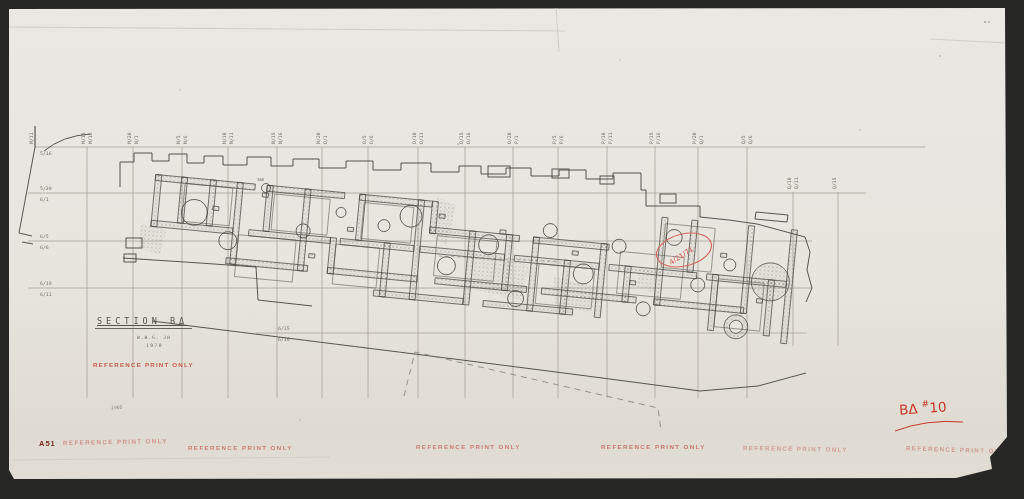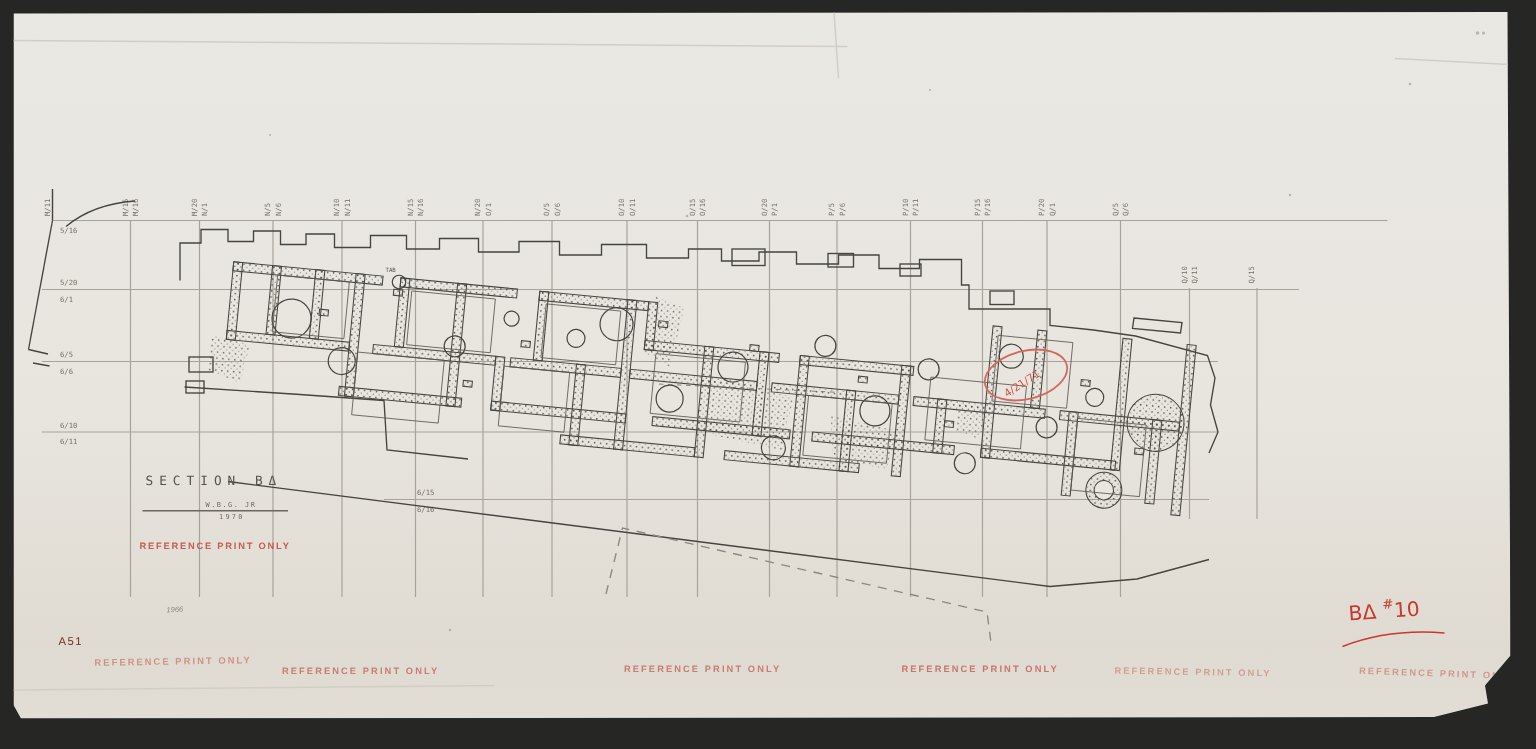--- a/index.html
+++ b/index.html
@@ -5,30 +5,30 @@
   html,body{margin:0;padding:0;}
   body{width:1024px;height:499px;position:relative;overflow:hidden;
        background:#262625;font-family:"Liberation Sans",sans-serif;}
   .paper{position:absolute;left:0;top:0;width:1024px;height:499px;
     background:linear-gradient(180deg,#eae8e3 0%,#e8e5df 55%,#dfdbd2 86%,#e2ded6 100%);
     clip-path:polygon(9px 9px,1005px 8px,1007px 437px,990px 457px,992px 469px,956px 478px,14px 479px,9px 470px);}
   svg.art{position:absolute;left:0;top:0;}
   .ov{position:absolute;white-space:nowrap;}
   .section-title{left:95px;top:316px;font-family:"DejaVu Sans Mono",monospace;
     font-size:8.5px;letter-spacing:4px;color:#56534c;border-bottom:1px solid #6a675f;
-    padding:0 4px 14px 2px;}
+    padding:0 4px 2px 2px;text-decoration:underline;}
   .author{left:137px;top:335px;font-family:"DejaVu Sans Mono",monospace;font-size:4.6px;
     letter-spacing:1px;color:#6d6a62;}
   .year{left:146px;top:343px;font-family:"DejaVu Sans Mono",monospace;font-size:4.6px;
     letter-spacing:1.5px;color:#6d6a62;}
   .ref-title{left:93px;top:361px;font-size:6.2px;font-weight:bold;letter-spacing:1.2px;
     color:#c34f40;opacity:.9;}
   .stamp{position:absolute;font-size:6.2px;font-weight:bold;letter-spacing:1.4px;
     color:#c05548;white-space:nowrap;}
-  .a51{left:39px;top:423px;font-size:7.5px;font-weight:normal;letter-spacing:1px;color:#7b2d22;}
+  .a51{left:39px;top:439px;font-size:7.5px;font-weight:bold;letter-spacing:1px;color:#7b2d22;}
   .pencil{left:111px;top:404px;font-size:5px;font-style:italic;color:#8f8a80;
     transform:rotate(-3deg);}
   .catalog{left:899px;top:399px;color:#c8382b;font-size:13.5px;
     font-family:"DejaVu Sans",sans-serif;transform:rotate(-4deg);}
   .catalog .sup{font-size:9px;vertical-align:6px;}
   .red-note{left:668px;top:252px;color:#cf5347;font-size:7px;
     transform:rotate(-33deg);font-family:"DejaVu Sans",sans-serif;}
 </style>
 </head>
 <body>

